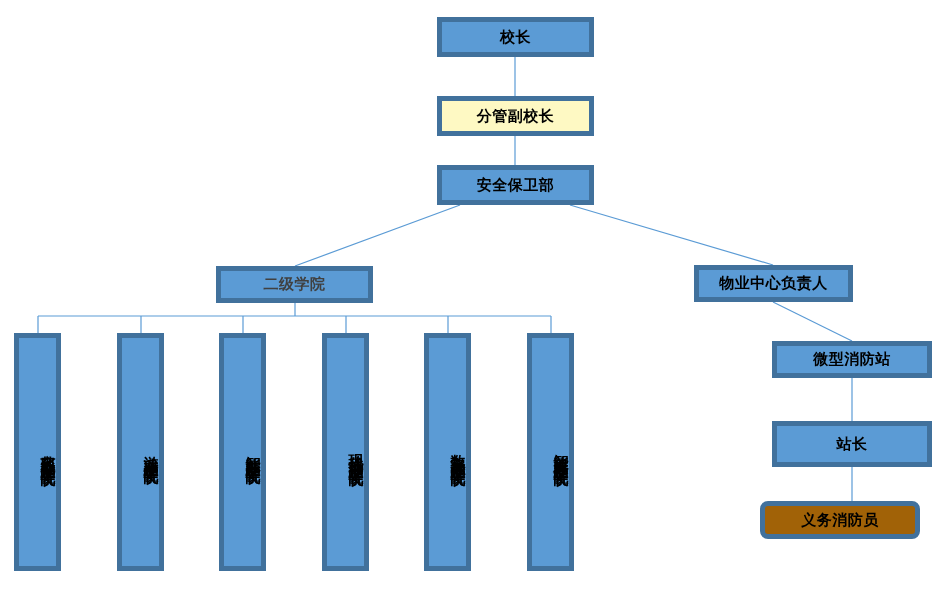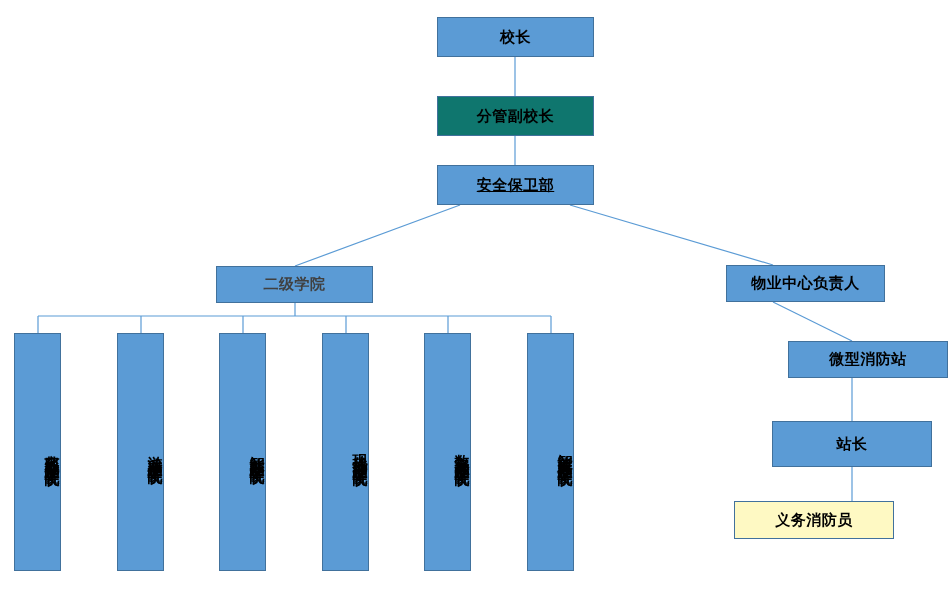--- a/index.html
+++ b/index.html
@@ -23,21 +23,21 @@
     left: 0;
     top: 0;
     width: 949px;
     height: 612px;
     pointer-events: none;
   }
   .node {
     position: absolute;
     box-sizing: border-box;
     background: #5B9BD5;
-    border: 1px solid #14532d;
+    border: 5px solid #14532d;
     display: flex;
     align-items: center;
     justify-content: center;
     color: #000000;
     line-height: 1.08;
     text-align: center;
   }
   .node.horizontal {
     font-size: 15px;
     letter-spacing: 0.5px;
@@ -81,45 +81,45 @@
         <line x1="346" y1="316" x2="346" y2="333" stroke="#5B9BD5"></line>
         <line x1="448" y1="316" x2="448" y2="333" stroke="#5B9BD5"></line>
         <line x1="551" y1="316" x2="551" y2="333" stroke="#5B9BD5"></line>
       </g>
   </svg>
 
   <div class="node horizontal" id="n-principal" style="left: 437px; top: 17px; width: 157px; height: 40px; background: rgb(91, 155, 213); border-color: rgb(65, 113, 156); color: rgb(0, 0, 0);">
     <span class="node-label">校长</span>
   </div>
 
-  <div class="node horizontal" id="n-vice_principal" style="left: 437px; top: 96px; width: 157px; height: 40px; background: #0f766e; border-color: rgb(65, 113, 156); color: rgb(0, 0, 0);">
+  <div class="node horizontal" id="n-vice_principal" style="left: 437px; top: 96px; width: 157px; height: 40px; background: #fef9c3; border-color: rgb(65, 113, 156); color: rgb(0, 0, 0);">
     <span class="node-label">分管副校长</span>
   </div>
 
-  <div class="node horizontal" id="n-security_dept" style="left: 437px; top: 165px; width: 157px; height: 40px; background: rgb(91, 155, 213); border-color: rgb(65, 113, 156); color: rgb(0, 0, 0); text-decoration: underline;">
+  <div class="node horizontal" id="n-security_dept" style="left: 437px; top: 165px; width: 157px; height: 40px; background: rgb(91, 155, 213); border-color: rgb(65, 113, 156); color: rgb(0, 0, 0);">
     <span class="node-label">安全保卫部</span>
   </div>
 
   <div class="node horizontal" id="n-secondary_colleges" style="left: 216px; top: 266px; width: 157px; height: 37px; background: rgb(91, 155, 213); border-color: rgb(65, 113, 156); color: #404040;">
     <span class="node-label">二级学院</span>
   </div>
 
-  <div class="node horizontal" id="n-property_center_head" style="left: 694px; top: 265px; width: 159px; height: 37px; background: rgb(91, 155, 213); border-color: rgb(65, 113, 156); color: rgb(0, 0, 0); margin-left: 32px;">
+  <div class="node horizontal" id="n-property_center_head" style="left: 694px; top: 265px; width: 159px; height: 37px; background: rgb(91, 155, 213); border-color: rgb(65, 113, 156); color: rgb(0, 0, 0);">
     <span class="node-label">物业中心负责人</span>
   </div>
 
-  <div class="node horizontal" id="n-micro_fire_station" style="left: 772px; top: 341px; width: 160px; height: 37px; background: rgb(91, 155, 213); border-color: rgb(65, 113, 156); color: rgb(0, 0, 0); margin-left: 16px;">
+  <div class="node horizontal" id="n-micro_fire_station" style="left: 772px; top: 341px; width: 160px; height: 37px; background: rgb(91, 155, 213); border-color: rgb(65, 113, 156); color: rgb(0, 0, 0);">
     <span class="node-label">微型消防站</span>
   </div>
 
   <div class="node horizontal" id="n-station_chief" style="left: 772px; top: 421px; width: 160px; height: 46px; background: rgb(91, 155, 213); border-color: rgb(65, 113, 156); color: rgb(0, 0, 0);">
     <span class="node-label">站长</span>
   </div>
 
-  <div class="node horizontal" id="n-volunteer_firefighter" style="left: 734px; top: 501px; width: 160px; height: 38px; background: #fef9c3; border-color: rgb(65, 113, 156); color: rgb(0, 0, 0);">
+  <div class="node horizontal" id="n-volunteer_firefighter" style="left: 760px; top: 501px; width: 160px; height: 38px; background: #a16207; border-color: rgb(65, 113, 156); color: rgb(0, 0, 0); border-radius: 8px;">
     <span class="node-label">义务消防员</span>
   </div>
 
   <div id="college-nodes-host">
       <div class="node vertical" style="left: 14px; top: 333px; width: 47px; height: 238px; background: rgb(91, 155, 213); border-color: rgb(65, 113, 156);">
         <span class="node-label">容艺影视产业学院院长</span>
       </div>
       <div class="node vertical" style="left: 117px; top: 333px; width: 47px; height: 238px; background: rgb(91, 155, 213); border-color: rgb(65, 113, 156);">
         <span class="node-label">游戏产业学院院长</span>
       </div>

